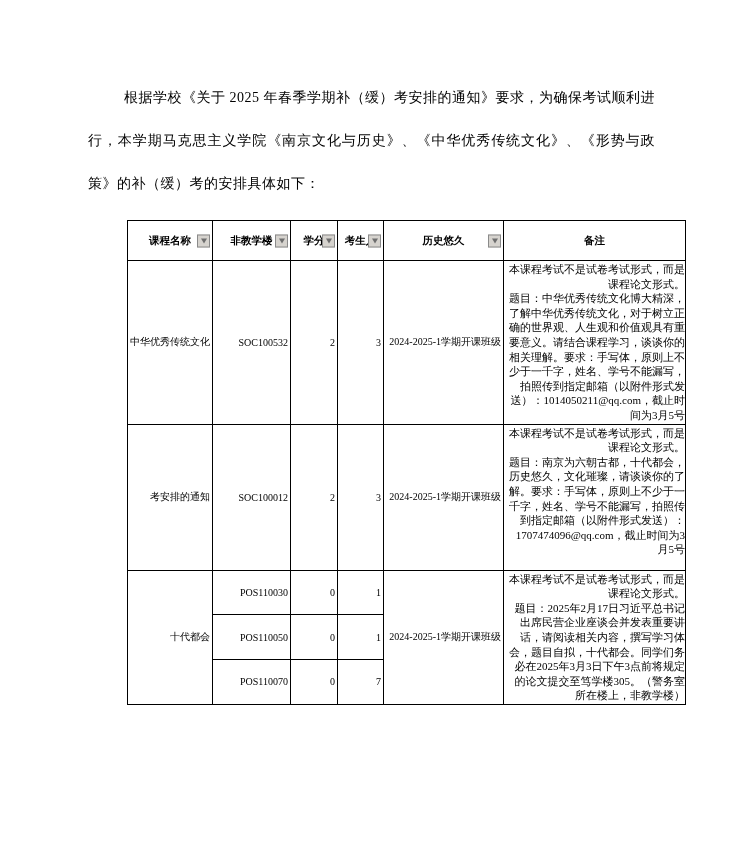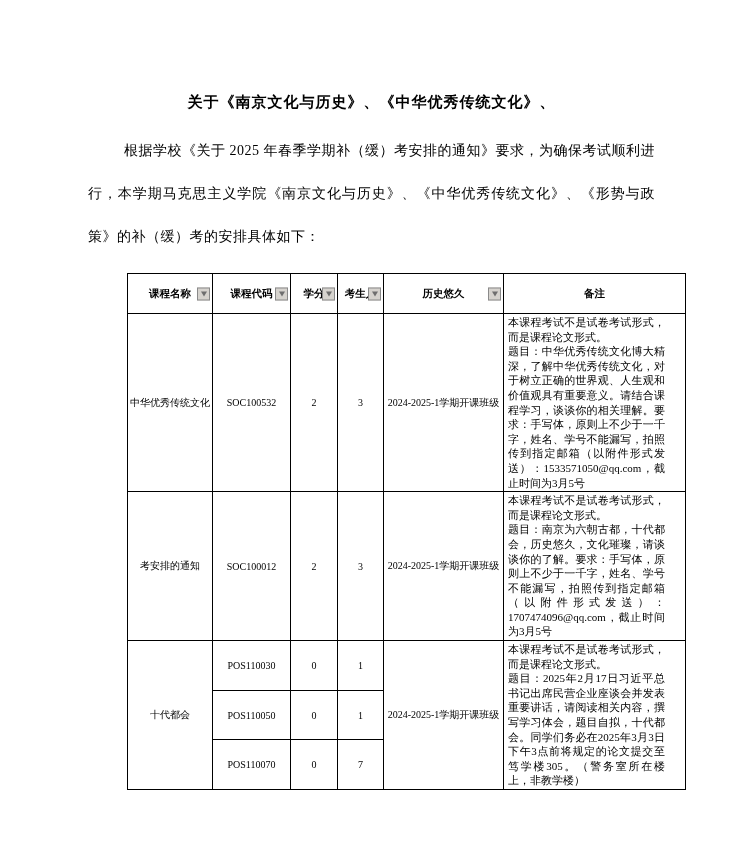--- a/index.html
+++ b/index.html
@@ -37,20 +37,21 @@
     border-collapse: collapse;
     table-layout: fixed;
     width: 558px;
     margin-left: 39px;
     margin-top: 15px;
     font-size: 10px;
   }
   table.schedule th, table.schedule td {
     border: 1px solid #000;
     overflow: hidden;
+    text-align: right;
   }
   table.schedule th {
     height: 40px;
     font-size: 10.5px;
     font-weight: bold;
     text-align: center;
     vertical-align: middle;
     position: relative;
     padding: 0 2px;
   }
@@ -76,33 +77,32 @@
   td.c-center {
     text-align: center;
     vertical-align: middle;
     padding: 0 2px;
   }
   td.c-remark {
     vertical-align: top;
     text-align: justify;
     font-size: 11px;
     line-height: 14.6px;
-    padding: 1px 20px 1px 4px;
+    padding: 1px 0 1px 4px;
   }
   tr.row-tall1 { height: 158px; }
   tr.row-tall2 { height: 146px; }
   tr.row-sub   { height: 44px; }
 </style>
 </head>
 <body>
 
 <div class="content">
 
   <div class="doc-title">
-    <div class="line">关于《南京文化与历史》、《中华优秀传统文化》、</div>
   </div>
 
   <div class="doc-body">
     <p class="para">根据学校《关于 2025 年春季学期补（缓）考安排的通知》要求，为确保考试顺利进行，本学期马克思主义学院《南京文化与历史》、《中华优秀传统文化》、《形势与政策》的补（缓）考的安排具体如下：</p>
   </div>
 
   <table class="schedule">
     <colgroup>
       <col style="width:85px">
       <col style="width:78px">
@@ -113,21 +113,21 @@
     </colgroup>
     <thead>
       <tr>
         <th>
           <span>课程名称</span>
           <span class="filter-btn">
               <span class="tri"></span>
             </span>
         </th>
         <th>
-          <span>课程代码</span>
+          <span>非教学楼</span>
           <span class="filter-btn">
               <span class="tri"></span>
             </span>
         </th>
         <th>
           <span>学分</span>
           <span class="filter-btn">
               <span class="tri"></span>
             </span>
         </th>
@@ -150,21 +150,21 @@
     </thead>
     <tbody>
       <tr class="row-tall1">
         <td class="c-center">中华优秀传统文化</td>
         <td class="c-center">SOC100532</td>
         <td class="c-center">2</td>
         <td class="c-center">3</td>
         <td class="c-center">2024-2025-1学期开课班级</td>
         <td class="c-remark">
           <div>本课程考试不是试卷考试形式，而是课程论文形式。</div>
-          <div>题目：中华优秀传统文化博大精深，了解中华优秀传统文化，对于树立正确的世界观、人生观和价值观具有重要意义。请结合课程学习，谈谈你的相关理解。要求：手写体，原则上不少于一千字，姓名、学号不能漏写，拍照传到指定邮箱（以附件形式发送）：1533571050@qq.com，截止时间为3月5号</div>
+          <div>题目：中华优秀传统文化博大精深，了解中华优秀传统文化，对于树立正确的世界观、人生观和价值观具有重要意义。请结合课程学习，谈谈你的相关理解。要求：手写体，原则上不少于一千字，姓名、学号不能漏写，拍照传到指定邮箱（以附件形式发送）：1014050211@qq.com，截止时间为3月5号</div>
         </td>
       </tr>
       <tr class="row-tall2">
         <td class="c-center">考安排的通知</td>
         <td class="c-center">SOC100012</td>
         <td class="c-center">2</td>
         <td class="c-center">3</td>
         <td class="c-center">2024-2025-1学期开课班级</td>
         <td class="c-remark">
           <div>本课程考试不是试卷考试形式，而是课程论文形式。</div>

